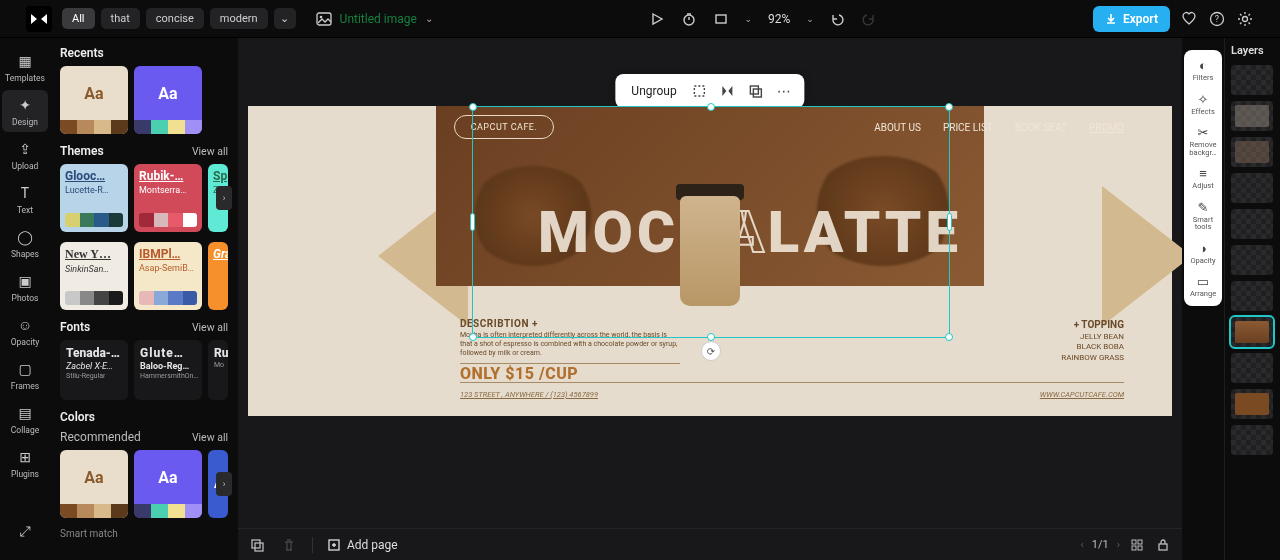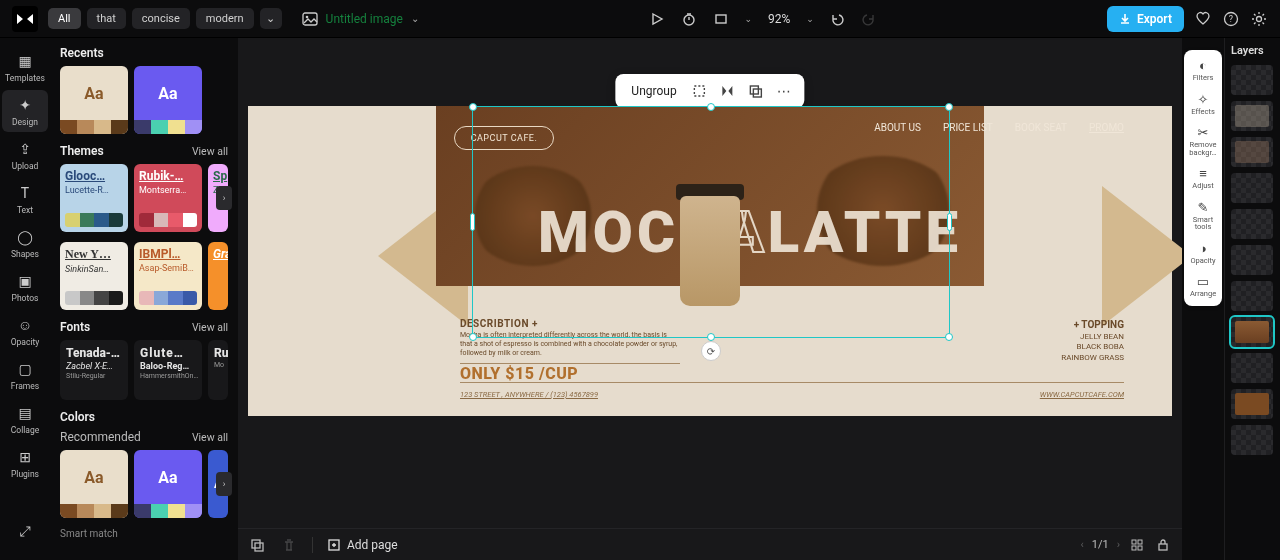--- a/index.html
+++ b/index.html
@@ -1,19 +1,19 @@
 <!DOCTYPE html>
 <html><head>
 <meta charset="utf-8">
 <style>
 * { margin: 0; padding: 0; box-sizing: border-box; font-family: -apple-system, BlinkMacSystemFont, "Segoe UI", Roboto, sans-serif; }
 body { width: 1280px; height: 560px; overflow: hidden; background: #0c0c0d; color: #e5e5e5; display: flex; flex-direction: column; }
 
 
-.topbar { height: 38px; background: #0c0c0d; display: flex; align-items: center; padding: 0 12px; gap: 10px; border-bottom: 1px solid #000; justify-content: center; }
+.topbar { height: 38px; background: #0c0c0d; display: flex; align-items: center; padding: 0 26px; gap: 10px; border-bottom: 1px solid #000; justify-content: center; }
 .logo { width: 26px; height: 26px; background: #000; border-radius: 4px; display: flex; align-items: center; justify-content: center; font-size: 12px; font-weight: 700; color: #fff; }
 .chips { display: flex; gap: 6px; }
 .chip { background: #232326; color: #d0d0d0; font-size: 11px; padding: 4px 10px; border-radius: 5px; }
 .chip.active { background: #3a3a3d; color: #fff; }
 .chip.drop { width: 22px; text-align: center; padding: 4px 0; }
 .doc-title { display: flex; align-items: center; gap: 8px; margin-left: 10px; }
 .doc-title .icn { width: 16px; height: 16px; }
 .doc-title span { font-size: 12px; color: #15803d; }
 .doc-title .chev { font-size: 10px; color: #aaa; }
 .top-spacer { flex: 1; }
@@ -58,21 +58,21 @@
 .canvas-wrap { flex: 1; background: #18181a; display: flex; flex-direction: column; min-width: 0; }
 .canvas-scroll { flex: 1; overflow: auto; position: relative; display: flex; align-items: flex-start; justify-content: center; padding: 68px 0 20px; }
 .page-label { position: absolute; top: 78px; left: 16px; font-size: 10.5px; color: #999; }
 .page-opts { position: absolute; top: 78px; right: 16px; font-size: 12px; color: #999; }
 .context-bar { position: absolute; top: 36px; left: 50%; transform: translateX(-50%); background: #fff; color: #222; border-radius: 8px; height: 34px; display: flex; align-items: center; gap: 10px; padding: 0 12px; box-shadow: 0 2px 8px rgba(0,0,0,.25); }
 .context-bar .cbtn { font-size: 12px; color: #222; padding: 0 4px; }
 .context-bar .cic { width: 18px; height: 18px; display: flex; align-items: center; justify-content: center; color: #444; }
 
 .page { width: 924px; height: 310px; background: #e6dccd; position: relative; overflow: visible; }
 .hero { position: absolute; left: 188px; top: 0; width: 548px; height: 180px; background: linear-gradient(135deg,#6a3f21,#8a5a33); }
-.brand-oval { position: absolute; left: 206px; top: 20px; width: 100px; height: 24px; border: 1px solid #e9d9c4; border-radius: 12px; display: flex; align-items: center; justify-content: center; font-size: 9px; color: #f3e7d6; letter-spacing: .5px; }
+.brand-oval { position: absolute; left: 206px; top: 9px; width: 100px; height: 24px; border: 1px solid #e9d9c4; border-radius: 12px; display: flex; align-items: center; justify-content: center; font-size: 9px; color: #f3e7d6; letter-spacing: .5px; }
 .navlinks { position: absolute; right: 48px; top: 16px; display: flex; gap: 22px; font-size: 10px; color: #f0e6d8; justify-content: flex-end; }
 .navlinks span:last-child { text-decoration: underline; }
 .bigword { position: absolute; left: 290px; top: 92px; font-size: 58px; font-weight: 900; letter-spacing: 4px; color: rgba(240,230,215,.9); }
 .bigword .outline { -webkit-text-stroke: 2px rgba(240,230,215,.9); color: transparent; }
 .cup { position: absolute; left: 420px; top: 60px; width: 84px; height: 160px; }
 .cup .body { position: absolute; top: 30px; left: 12px; width: 60px; height: 110px; background: linear-gradient(#cfb48e,#b89766); border-radius: 6px 6px 10px 10px; }
 .cup .lid { position: absolute; top: 18px; left: 8px; width: 68px; height: 16px; background: #2c2218; border-radius: 4px; }
 .splash { position: absolute; width: 130px; height: 100px; background: radial-gradient(circle at 50% 50%, #7a4a26 0%, #5a3618 70%, transparent 72%); border-radius: 50%; filter: blur(1px); opacity: .9; }
 .splash.s1 { left: 220px; top: 60px; }
 .splash.s2 { left: 560px; top: 50px; width: 150px; height: 110px; }
@@ -299,21 +299,21 @@
       <div class="tcard" style="background:#d04a5a;color:#fff">
         <div class="l1">Rubik-…</div>
           <div class="l2">Montserra…</div>
         <div class="tsw">
             <i style="background:#a02a3a"></i>
             <i style="background:#d8b8b8"></i>
             <i style="background:#e85a6a"></i>
             <i style="background:#fff"></i>
           </div>
       </div>
-      <div class="tcard" style="background:#f0abfc;color:#2a6a4a;width:20px">
+      <div class="tcard" style="background:#5eead4;color:#2a6a4a;width:20px">
         <div class="l1">Sp</div>
           <div class="l2">ZY</div>
       </div>
       <div class="row-nav">›</div>
     </div>
     <div class="row">
       <div class="tcard" style="background:#f0ece4;color:#333">
         <div class="l1" style="font-family:serif">New Y…</div>
           <div class="l2" style="font-style:italic">SinkinSan…</div>
         <div class="tsw">

